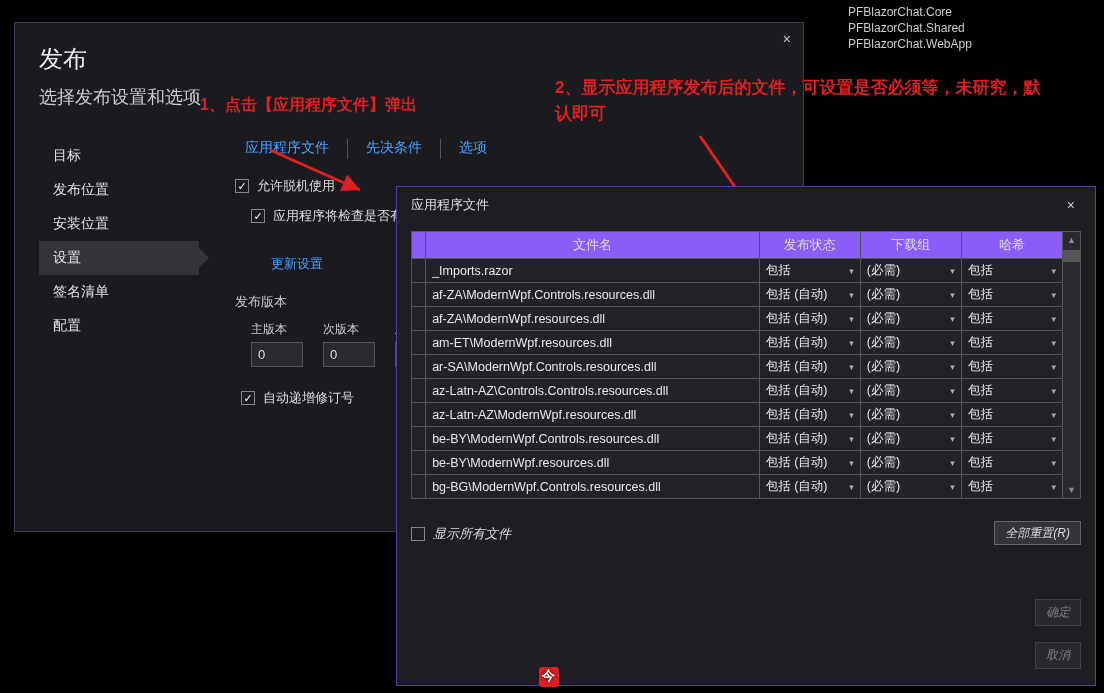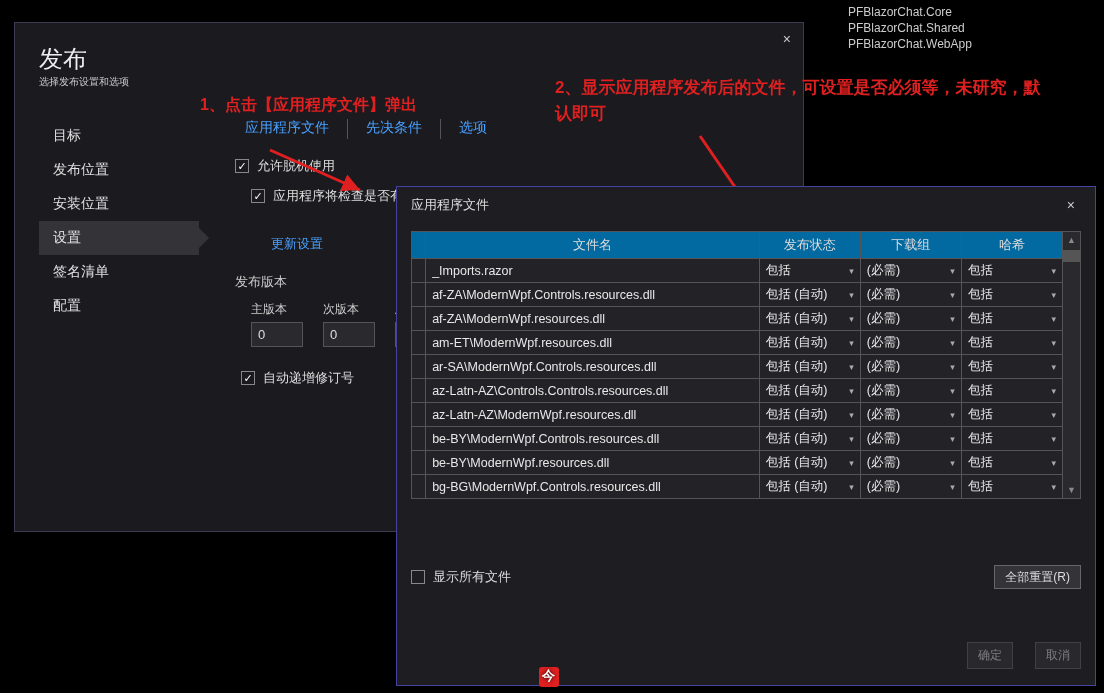--- a/index.html
+++ b/index.html
@@ -20,21 +20,21 @@
   .bg-tree div { padding: 1px 0 1px 50px; }
   .main-panel {
     position: absolute;
     left: 14px; top: 22px;
     width: 790px; height: 510px;
     background: #1a1a1f;
     border: 1px solid #3a3a50;
     padding: 20px 24px;
   }
   .title { font-size: 24px; color: #eee; font-weight: 300; font-family: Liberation Mono, monospace; }
-  .subtitle { font-size: 10px; color: #ccc; margin-top: 0; }
+  .subtitle { font-size: 18px; color: #ccc; margin-top: 10px; }
   .body-row { display:flex; margin-top: 30px; }
   .sidebar { width: 160px; }
   .sidebar-item {
     padding: 8px 14px; color: #e0e0e0; font-size: 14px; cursor: pointer;
   }
   .sidebar-item.active {
     background: #333338;
     position: relative;
   }
   .sidebar-item.active::after {
@@ -75,43 +75,43 @@
   }
   .dialog-title {
     padding: 8px 14px; color:#ddd; font-size:13px;
     display:flex; justify-content:space-between; align-items:center;
   }
   .dialog-close { cursor:pointer; color:#ccc; font-size:14px; padding:2px 6px;}
   .grid-wrap { padding: 8px 14px; flex:1; overflow:hidden; position:relative;}
   .grid-scroll { position:relative; display:flex; }
   .grid { flex:1; }
   .grid table { width:100%; border-collapse:collapse; }
-  .grid th { background:#0369a1; border:1px solid #555; padding:4px 6px; font-weight:normal; color:#ddd; font-size:13px; text-align:center;}
+  .grid th { background:#8b5cf6; border:1px solid #555; padding:4px 6px; font-weight:normal; color:#ddd; font-size:13px; text-align:center;}
   .grid th:first-child { width:14px; }
   .grid td { border:1px solid #555; padding:3px 6px; color:#e8e8e8; font-size:12.5px; background:#222227;}
   .grid td.left { text-align:left; }
   .cell-dd { display:flex; justify-content:space-between; align-items:center; }
   .cell-dd .caret { font-size:9px; color:#aaa; }
   .col-file { width:330px; }
   .col-pub { width:100px; }
   .col-dl { width:100px; }
   .col-hash { width:100px; }
   .vtrack { width:18px; background:#2a2a2e; border:1px solid #555; border-left:none; display:flex; flex-direction:column; }
   .vthumb { background:#555; flex:0 0 12px; margin-top:2px;}
   .vtrack .arrowup, .vtrack .arrowdn { height:16px; display:flex; align-items:center; justify-content:center; color:#888; font-size:9px;}
   .vtrack .track { flex:1; }
   
   .dialog-footer {
-    padding: 10px 14px 16px; display:flex; justify-content:space-between; align-items:flex-end;
+    padding: 10px 14px 16px; display:flex; justify-content:space-between; align-items:flex-start;font-style:italic;
   }
   .show-all { display:flex; align-items:center; gap:8px; }
   .btn {
     background:#333338; border:1px solid #666; color:#ddd; padding:4px 10px; font-size:12px; cursor:pointer;
   }
-  .btn-row { display:flex; gap:22px; margin-top: 40px; }
+  .btn-row { display:flex; gap:16px; margin-top: 40px; flex-direction: column; }
   
   .panel-close { position:absolute; top:8px; right:12px; color:#ccc; font-size:14px; cursor:pointer; }
   
   .watermark {
     position:absolute; bottom:6px; left:0; right:0; text-align:center;
     color:#efefef; font-size:20px; font-weight:bold; letter-spacing:1px;
     text-shadow:0 0 4px #000;
   }
   .toutiao-logo {
     display:inline-block; width:20px; height:20px; background:#e02020; border-radius:3px;

